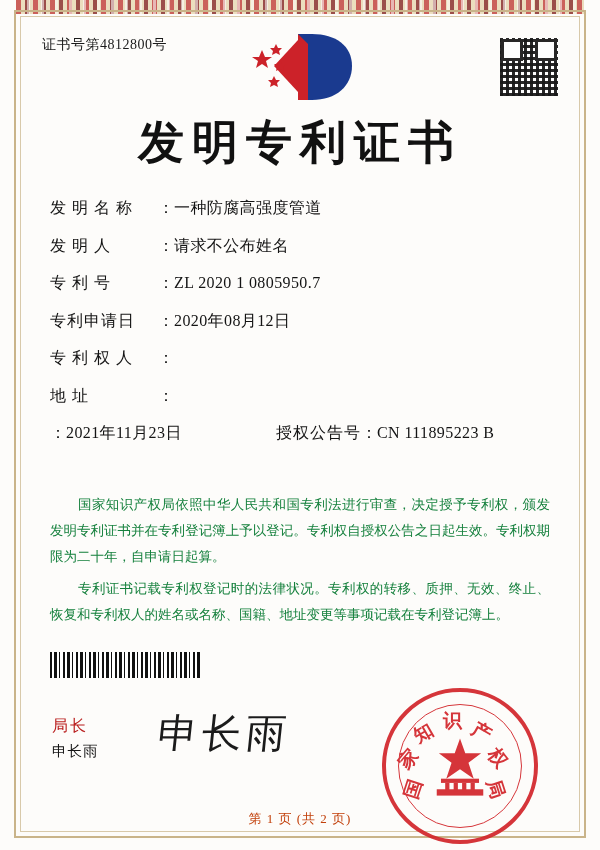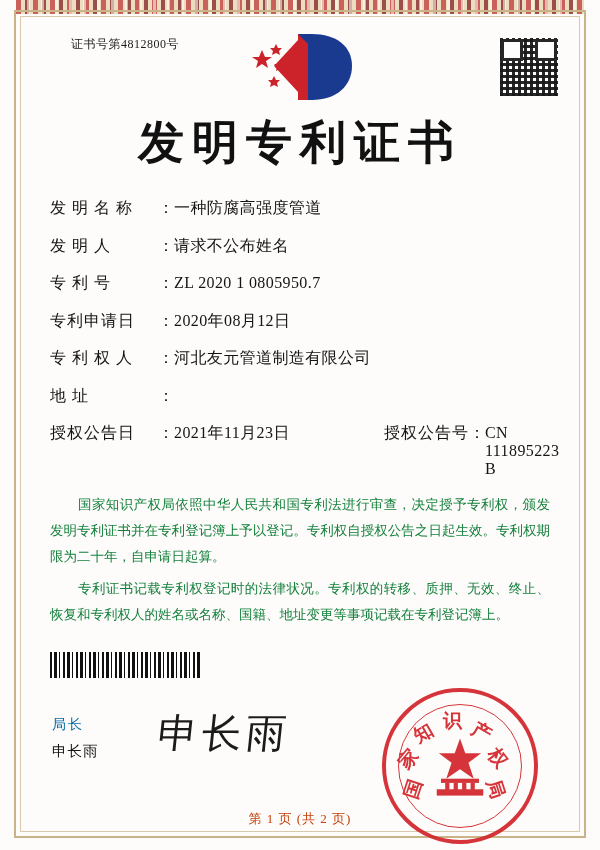--- a/index.html
+++ b/index.html
@@ -62,24 +62,23 @@
 
   .content {
     position: absolute;
     left: 0; top: 0; right: 0; bottom: 0;
   }
 
   .cert-no {
     position: absolute;
     left: 42px;
     top: 36px;
-    font-size: 12px;
+    font-size: 14px;
     color: #1a1a1a;
     letter-spacing: .5px;
-    margin-left: 29px;
   }
 
   
   .qr {
     position: absolute;
     right: 42px;
     top: 38px;
     width: 58px;
     height: 58px;
     background:
@@ -187,23 +186,23 @@
       repeating-linear-gradient(90deg,
         #111 0 2px, #fff 2px 4px, #111 4px 7px, #fff 7px 9px,
         #111 9px 10px, #fff 10px 13px);
   }
 
   
   .sig-label {
     position: absolute;
     left: 52px;
     top: 716px;
-    font-size: 14px;
+    font-size: 16px;
     letter-spacing: 2px;
-    color: #0369a1;
+    color: #b91c1c;
   }
   .sig-name {
     position: absolute;
     left: 52px;
     top: 742px;
     font-size: 14.5px;
     letter-spacing: 1px;
     color: #141414;
   }
   .sig-hand {
@@ -302,28 +301,26 @@
         <span class="field-value">ZL 2020 1 0805950.7</span>
       </div>
       <div class="field-row">
         <span class="field-label">专利申请日</span>
         <span class="field-colon">：</span>
         <span class="field-value">2020年08月12日</span>
       </div>
       <div class="field-row">
         <span class="field-label">专 利 权 人</span>
         <span class="field-colon">：</span>
-        <span class="field-value">河北友元管道制造有限公司</span>
       </div>
       <div class="field-row">
         <span class="field-label">地      址</span>
         <span class="field-colon">：</span>
       </div>
       <div class="field-row dual">
-        <span class="field-label">授权公告日</span>
         <span class="field-colon">：</span>
         <span class="field-value">2021年11月23日</span>
         <span class="field-label2">授权公告号</span>
         <span class="field-colon">：</span>
         <span class="field-value2">CN 111895223 B</span>
       </div>
     </div>
 
     <div class="paragraphs">
       <p>国家知识产权局依照中华人民共和国专利法进行审查，决定授予专利权，颁发发明专利证书并在专利登记簿上予以登记。专利权自授权公告之日起生效。专利权期限为二十年，自申请日起算。</p>

